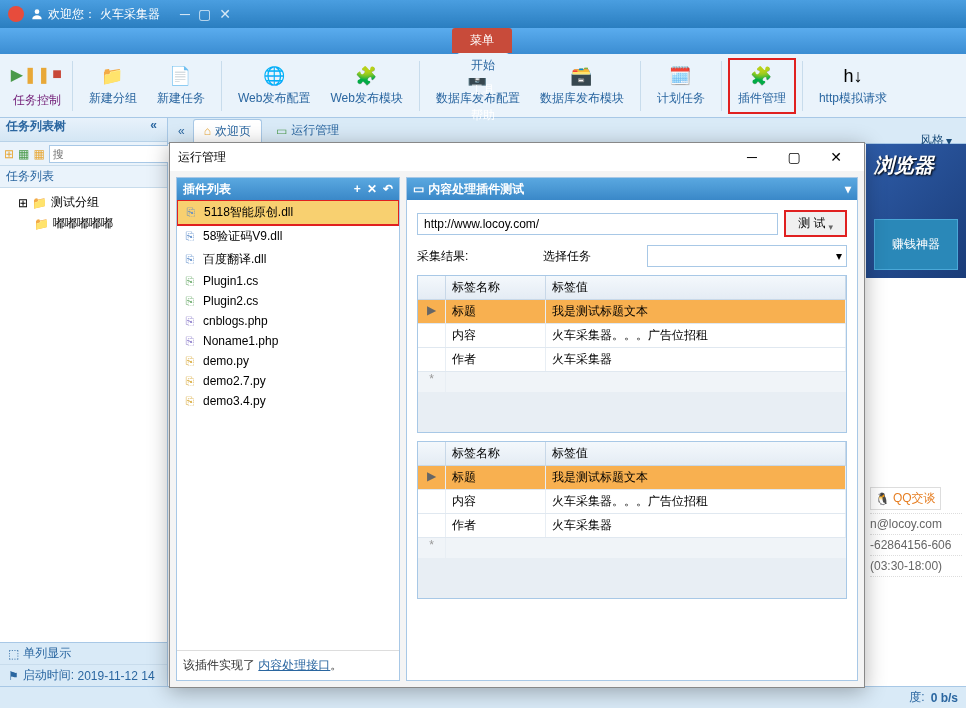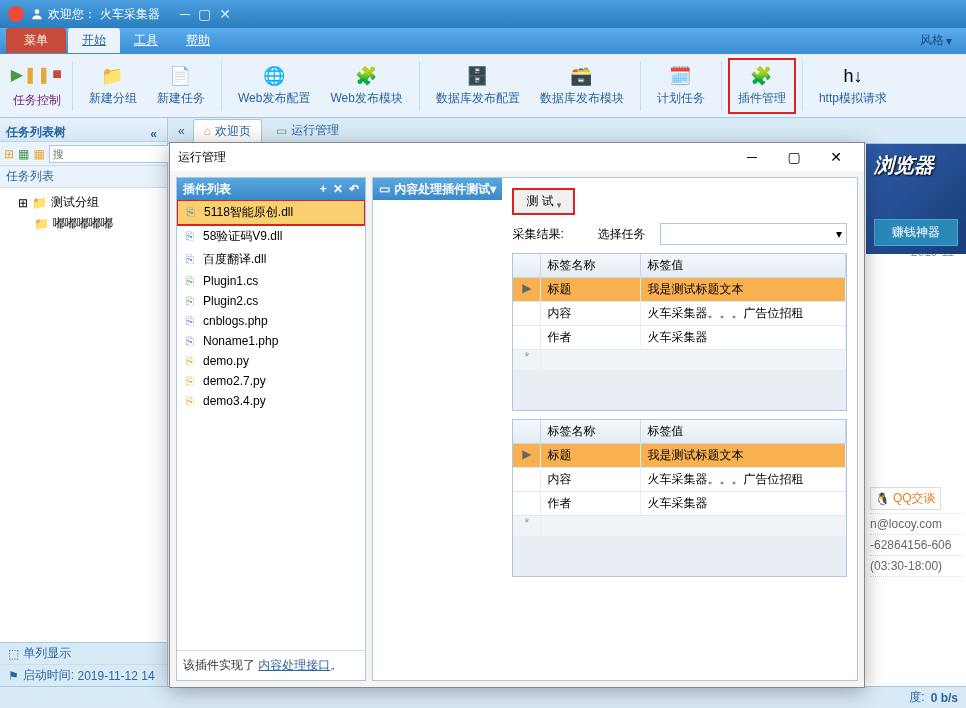--- a/index.html
+++ b/index.html
@@ -8,42 +8,42 @@
 
 .titlebar { height: 28px; background: linear-gradient(#4a9ee0, #2a7ec0); display: flex; align-items: center; padding: 0 8px; color: #fff; }
 .titlebar .logo { width: 16px; height: 16px; background: #e74c3c; border-radius: 50%; margin-right: 6px; }
 .titlebar .title { flex: 1; }
 .titlebar .welcome { display: flex; align-items: center; gap: 4px; }
 .titlebar .welcome svg { width: 14px; height: 14px; }
 .win-controls { display: flex; gap: 8px; margin-left: 20px; }
 .win-controls span { cursor: pointer; opacity: .8; font-size: 14px; }
 
 
-.menubar { height: 26px; background: linear-gradient(#5aacee, #3b8dd2); display: flex; align-items: flex-start; padding: 0 6px; position: relative;}
+.menubar { height: 26px; background: linear-gradient(#5aacee, #3b8dd2); display: flex; align-items: center; padding: 0 6px; position: relative; flex-direction: column;}
 .menu-btn { background: #c84b3a; color: #fff; padding: 4px 18px; border-radius: 3px 3px 0 0; margin-right: 2px; }
-.menu-tab { padding: 4px 14px; color: #fff; cursor: pointer; text-decoration: underline; }
+.menu-tab { padding: 4px 14px; color: #fff; cursor: pointer; }
 .menu-tab.active { background: #eaf3fb; color: #2a66a0; border-radius: 3px 3px 0 0; }
 .style-link { margin-left:auto; color:#1a4c7a; padding:4px 8px; display:flex; align-items:center; gap:2px;}
 
 
 .ribbon { height: 64px; background: #eaf3fb; border-bottom: 1px solid #a8c8e6; display: flex; align-items: center; padding: 0 8px; }
 .ribbon-group { display: flex; align-items: center; height: 100%; }
 .ribbon-sep { width: 1px; height: 50px; background: #c8dcec; margin: 0 6px; }
 .ribbon-btn { display: flex; flex-direction: column; align-items: center; justify-content: center; padding: 4px 8px; cursor: pointer; height: 56px; border: 2px solid transparent; }
 .ribbon-btn.hl { border: 2px solid #e02020; }
 .ribbon-btn .ico { width: 24px; height: 24px; display: flex; align-items: center; justify-content: center; font-size: 18px; }
 .ribbon-btn .lbl { color: #2a66a0; margin-top: 2px; white-space: nowrap; }
 .task-ctrl { display: flex; flex-direction: column; align-items: center; }
 .task-ctrl-btns { display: flex; gap: 2px; }
 .tcb { width: 18px; height: 24px; display: flex; align-items: center; justify-content: center; font-size: 16px; }
 
 
 .main { display: flex; height: calc(100% - 28px - 26px - 64px - 22px); background: #fff; }
 .sidebar { width: 168px; border-right: 1px solid #a8c8e6; display: flex; flex-direction: column; background: #d9eaf7; }
-.side-header { height: 24px; background: linear-gradient(#e8f2fb,#d4e6f4); border-bottom: 1px solid #b8d2e8; display: flex; align-items: flex-end; padding: 0 6px; color: #2a66a0; font-weight: bold; justify-content: space-between;}
+.side-header { height: 24px; background: linear-gradient(#e8f2fb,#d4e6f4); border-bottom: 1px solid #b8d2e8; display: flex; align-items: flex-start; padding: 0 6px; color: #2a66a0; font-weight: bold; justify-content: space-between;}
 .side-toolbar { height: 24px; background: #eaf3fb; border-bottom: 1px solid #c8dcec; display: flex; align-items: center; padding: 0 4px; gap: 4px; }
 .side-toolbar span { width: 16px; height: 16px; display: inline-flex; align-items: center; justify-content: center; cursor: pointer; }
 .side-search { flex:1; border:1px solid #a8c8e6; height:18px; padding:0 3px; font-size:11px; margin-left:auto;}
 .side-sub { height: 22px; background: #eaf3fb; border-bottom: 1px solid #c8dcec; padding: 2px 6px; color: #2a66a0; }
 .tree { flex: 1; background: #fff; padding: 4px; overflow: auto; }
 .tree-item { padding: 2px 0 2px 14px; display: flex; align-items: center; gap: 4px; cursor: pointer; }
 .tree-item.child { padding-left: 30px; }
 
 
 .content-area { flex:1; display:flex; flex-direction:column; }
@@ -53,54 +53,54 @@
 .arrow-btn { color:#2a66a0; cursor:pointer; padding:0 4px;}
 
 
 .news-area { flex:1; padding:8px; background:#fff; }
 .news-row { display:flex; justify-content:space-between; padding:6px 4px; color:#999;}
 .news-row span:first-child { color:#666;}
 
 
 .right-box { position:absolute; right:0; top:144px; width:100px; background:linear-gradient(135deg,#2e5ca8,#1a3c78); color:#fff; padding:8px; }
 .right-title { font-size:20px; font-weight:bold; font-style:italic; text-shadow:1px 1px 2px #000;}
-.right-btn { background:#2a88b8; border:1px solid #4aa8d8; padding:4px 8px; margin-top:8px; text-align:center;}
+.right-btn { background:#2a88b8; border:1px solid #4aa8d8; padding:16px 8px; margin-top:8px; text-align:center;}
 
 
 .contact-box { position:absolute; right:0; top:478px; width:100px; background:#fff; padding:6px 4px; font-size:11px; color:#666;}
 .contact-box div { padding:3px 0; border-bottom:1px dotted #ddd;}
 .qq-btn { background:#fff; border:1px solid #ddd; display:inline-flex; align-items:center; gap:3px; padding:2px 4px; color:#e67e22;}
 
 
 .status-top { height: 22px; background: #d9eaf7; border-top: 1px solid #a8c8e6; display: flex; align-items: center; padding: 0 8px; color: #2a66a0; }
 .statusbar { position:absolute; bottom:0; left:0; right:0; height: 22px; background: #d9eaf7; border-top: 1px solid #a8c8e6; display: flex; align-items: center; padding: 0 8px; color: #2a66a0; gap:12px;}
 .statusbar .right { margin-left:auto; display:flex; align-items:center; gap:6px;}
 
 
 .dialog { position: absolute; left: 169px; top: 142px; width: 696px; height: 546px; background: #f4f4f4; border: 1px solid #888; box-shadow: 0 4px 20px rgba(0,0,0,.3); display: flex; flex-direction: column; }
 .dlg-title { height: 28px; display: flex; align-items: center; padding: 0 8px; background: #fff; }
 .dlg-title .t { flex: 1; }
 .dlg-ctrl { display: flex; gap: 2px; }
 .dlg-ctrl span { width: 40px; height: 24px; display: flex; align-items: center; justify-content: center; cursor: pointer; font-size: 14px; }
 .dlg-body { flex: 1; display: flex; padding: 6px; gap: 6px; }
 
 
-.plugin-panel { width: 190px; display: flex; flex-direction: column; border: 1px solid #a8c8e6; background: #fff; }
+.plugin-panel { width: 224px; display: flex; flex-direction: column; border: 1px solid #a8c8e6; background: #fff; }
 .plugin-header { height: 22px; background: linear-gradient(#5aa8e0,#3a88c8); color: #fff; display: flex; align-items: center; padding: 0 6px; font-weight: bold; gap: 4px; }
 .plugin-header .tools { margin-left: auto; display: flex; gap: 6px; }
 .plugin-header .tools span { cursor: pointer; color: #fff; font-weight:bold;}
 .plugin-list { flex: 1; overflow: auto; }
 .plugin-item { display: flex; align-items: center; gap: 6px; padding: 3px 6px; cursor: pointer; }
 .plugin-item.sel { background: #f8d070; border: 2px solid #e02020; margin: -1px; }
 .plugin-item .fico { width: 14px; height: 14px; display: inline-flex; align-items: center; justify-content: center; font-size: 11px; }
 .plugin-footer { padding: 6px; border-top: 1px solid #ddd; color: #333; }
 .plugin-footer a { color: #2a66a0; text-decoration: underline; }
 
 
-.test-panel { flex: 1; display: flex; flex-direction: row; border: 1px solid #a8c8e6; background: #fff; }
+.test-panel { flex: 1; display: flex; flex-direction: column; border: 1px solid #a8c8e6; background: #fff; }
 .test-header { height: 22px; background: linear-gradient(#5aa8e0, #3a88c8); color: #fff; display: flex; align-items: center; padding: 0 6px; font-weight: bold; justify-content:space-between;}
 .test-header .ico { margin-right: 4px; }
 .test-body { flex: 1; padding: 10px; display: flex; flex-direction: column; gap: 8px; overflow:auto;}
 .url-row { display: flex; gap: 6px; align-items: center; }
 .url-input { flex: 1; border: 1px solid #a8c8e6; height: 22px; padding: 0 6px; }
 .test-btn { border: 2px solid #e02020; padding: 3px 12px; background: #f0f0f0; cursor: pointer; display: inline-flex; align-items: flex-end; gap: 3px; }
 .task-row { display: flex; align-items: center; gap: 15px; }
 .task-row .lbl2 { width: 70px; }
 .task-select { flex: 1; max-width:200px; margin-left:auto; height: 22px; border: 1px solid #a8c8e6; background: #fff; padding: 0 4px; display: flex; align-items: center; justify-content: flex-end; }
 .grid { border: 1px solid #a8c8e6; }
@@ -363,20 +363,21 @@
       </div>
     </div>
 
     <div class="test-panel">
       <div class="test-header">
         <span><span class="ico">▭</span><span>内容处理插件测试</span></span>
         <span>▾</span>
       </div>
       <div class="test-body">
         <div class="url-row">
+          <input class="url-input" value="http://www.locoy.com/" style="">
           <div class="test-btn">
               <span>测 试</span>
               <span style="font-size:9px;color:#666">▾</span>
             </div>
         </div>
         <div class="task-row">
           <span class="lbl2">采集结果:</span>
           <span style="margin-left:auto;">选择任务</span>
           <div class="task-select">▾</div>
         </div>

